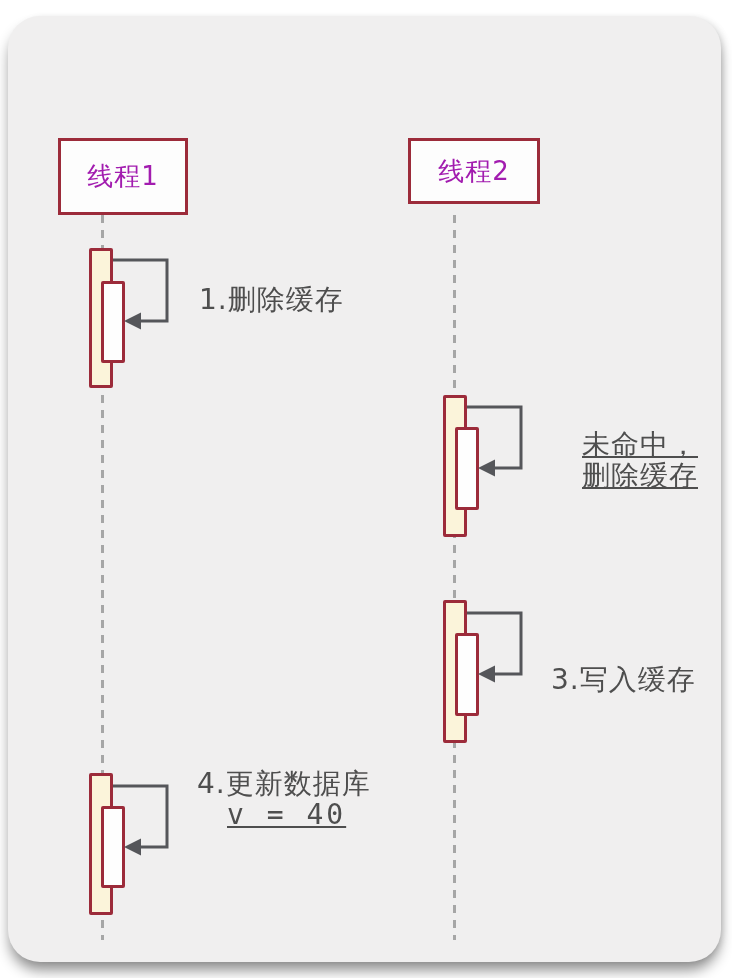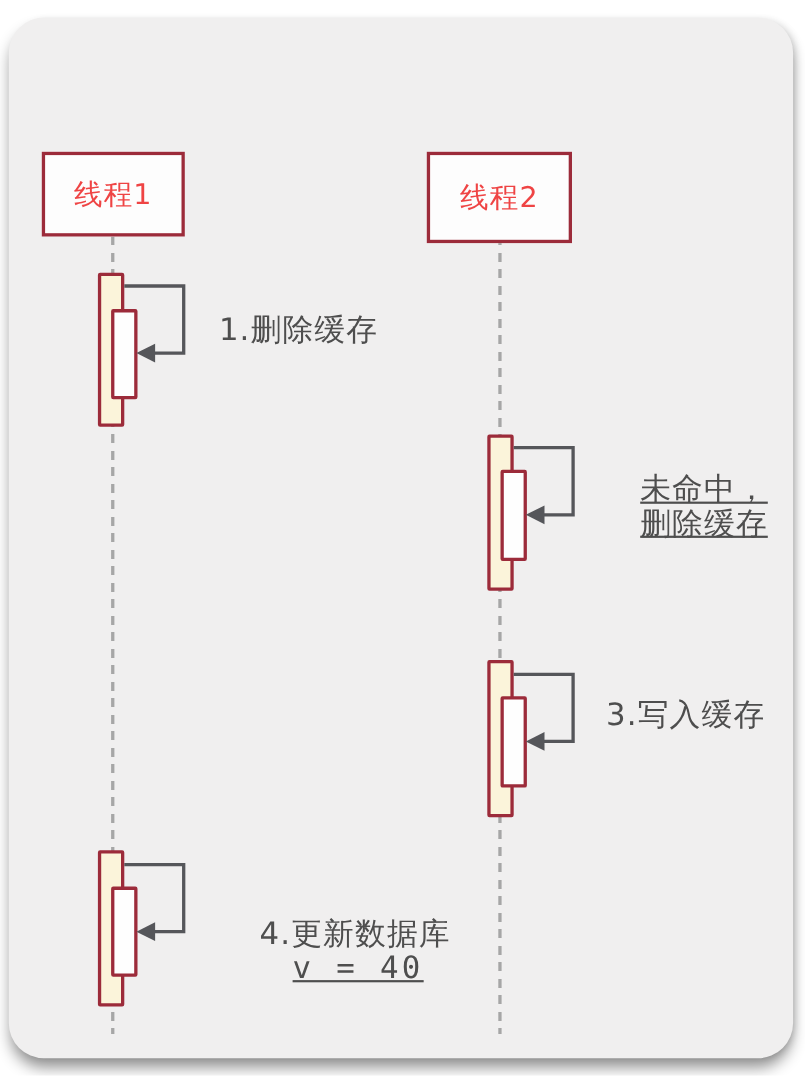--- a/index.html
+++ b/index.html
@@ -22,24 +22,24 @@
     background:var(--card_bg);border-radius:32px;
     box-shadow:0 10px 14px -2px rgba(0,0,0,0.45), 4px 0 8px -4px rgba(0,0,0,0.18);
   }
   .title{
     position:absolute;left:8px;top:40px;width:713px;text-align:center;
     font-size:34px;font-weight:600;color:var(--title_text);letter-spacing:1px;
   }
   .thread-box{
     position:absolute;background:#fdfdfd;border:3px solid var(--accent_border);
     display:flex;align-items:center;justify-content:center;
-    font-size:26px;color:#ef4444;letter-spacing:1px;box-sizing:border-box;
+    font-size:26px;color:#a21caf;letter-spacing:1px;box-sizing:border-box;margin-left:20px;
   }
   .t1{left:38px;top:138px;width:130px;height:77px;}
-  .t2{left:388px;top:138px;width:132px;height:83px;}
+  .t2{left:388px;top:138px;width:132px;height:66px;}
   .lifeline{
     position:absolute;width:3px;top:215px;height:725px;
     background:repeating-linear-gradient(to bottom,var(--lifeline) 0 8px,rgba(0,0,0,0) 8px 15px);
   }
   .l1{left:101px;}
   .l2{left:453px;}
   .act-outer{
     position:absolute;width:24px;background:var(--activation_fill);
     border:3px solid var(--accent_border);border-radius:2px;box-sizing:border-box;
   }
@@ -61,22 +61,22 @@
   .s3{left:466px;top:603px;}
   .s4{left:112px;top:776px;}
   .loop-arrow path{stroke:var(--arrow);stroke-width:3;fill:none;}
   .loop-arrow polygon{fill:var(--arrow);stroke:none;}
   .step-label{
     position:absolute;font-size:28px;color:var(--label_text);
     line-height:31px;white-space:nowrap;letter-spacing:1px;
   }
   .lb1{left:199px;top:284px;}
   .lb2{left:552px;top:429px;}
-  .lb3{left:551px;top:634px;}
-  .lb4{left:197px;top:833px;margin-left:39px;}
+  .lb3{left:551px;top:664px;}
+  .lb4{left:197px;top:768px;}
   .indent{margin-left:30px;text-decoration:underline;}
   .mono{font-family:"DejaVu Sans Mono","Liberation Mono",monospace;letter-spacing:3px;}
 </style>
 </head>
 <body>
 
 <div class="stage">
   <div class="card"></div>
 
 

